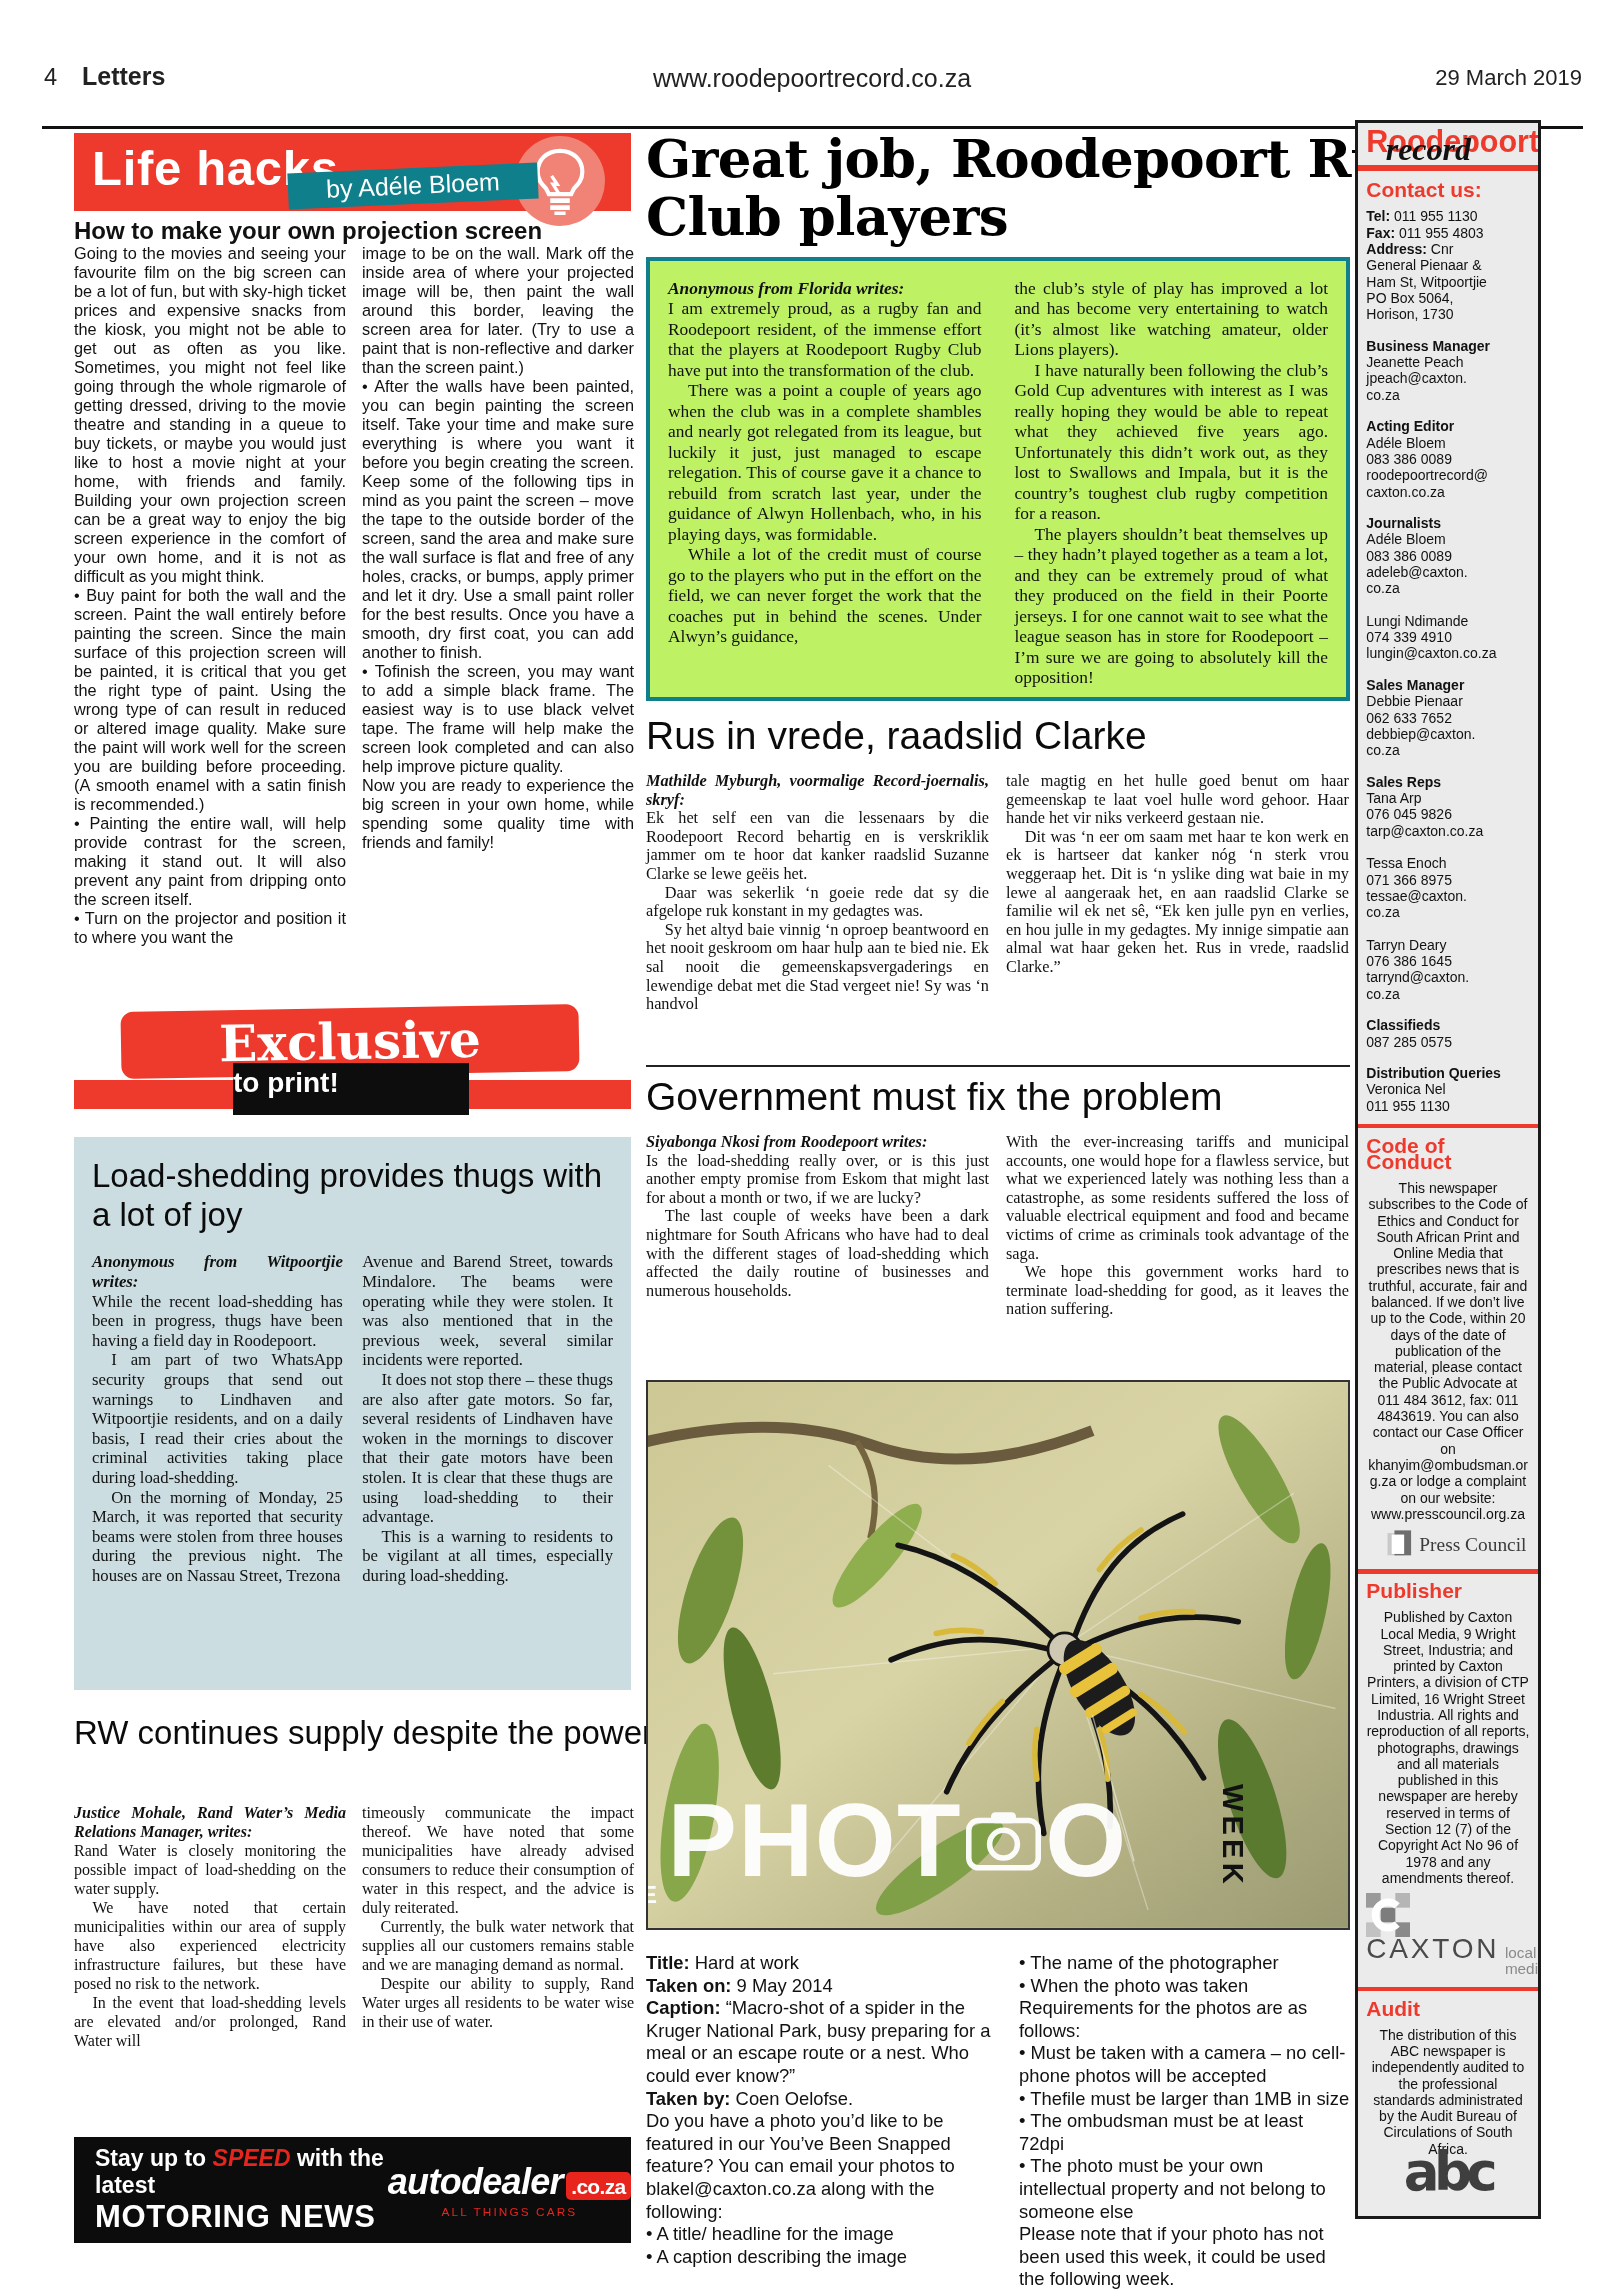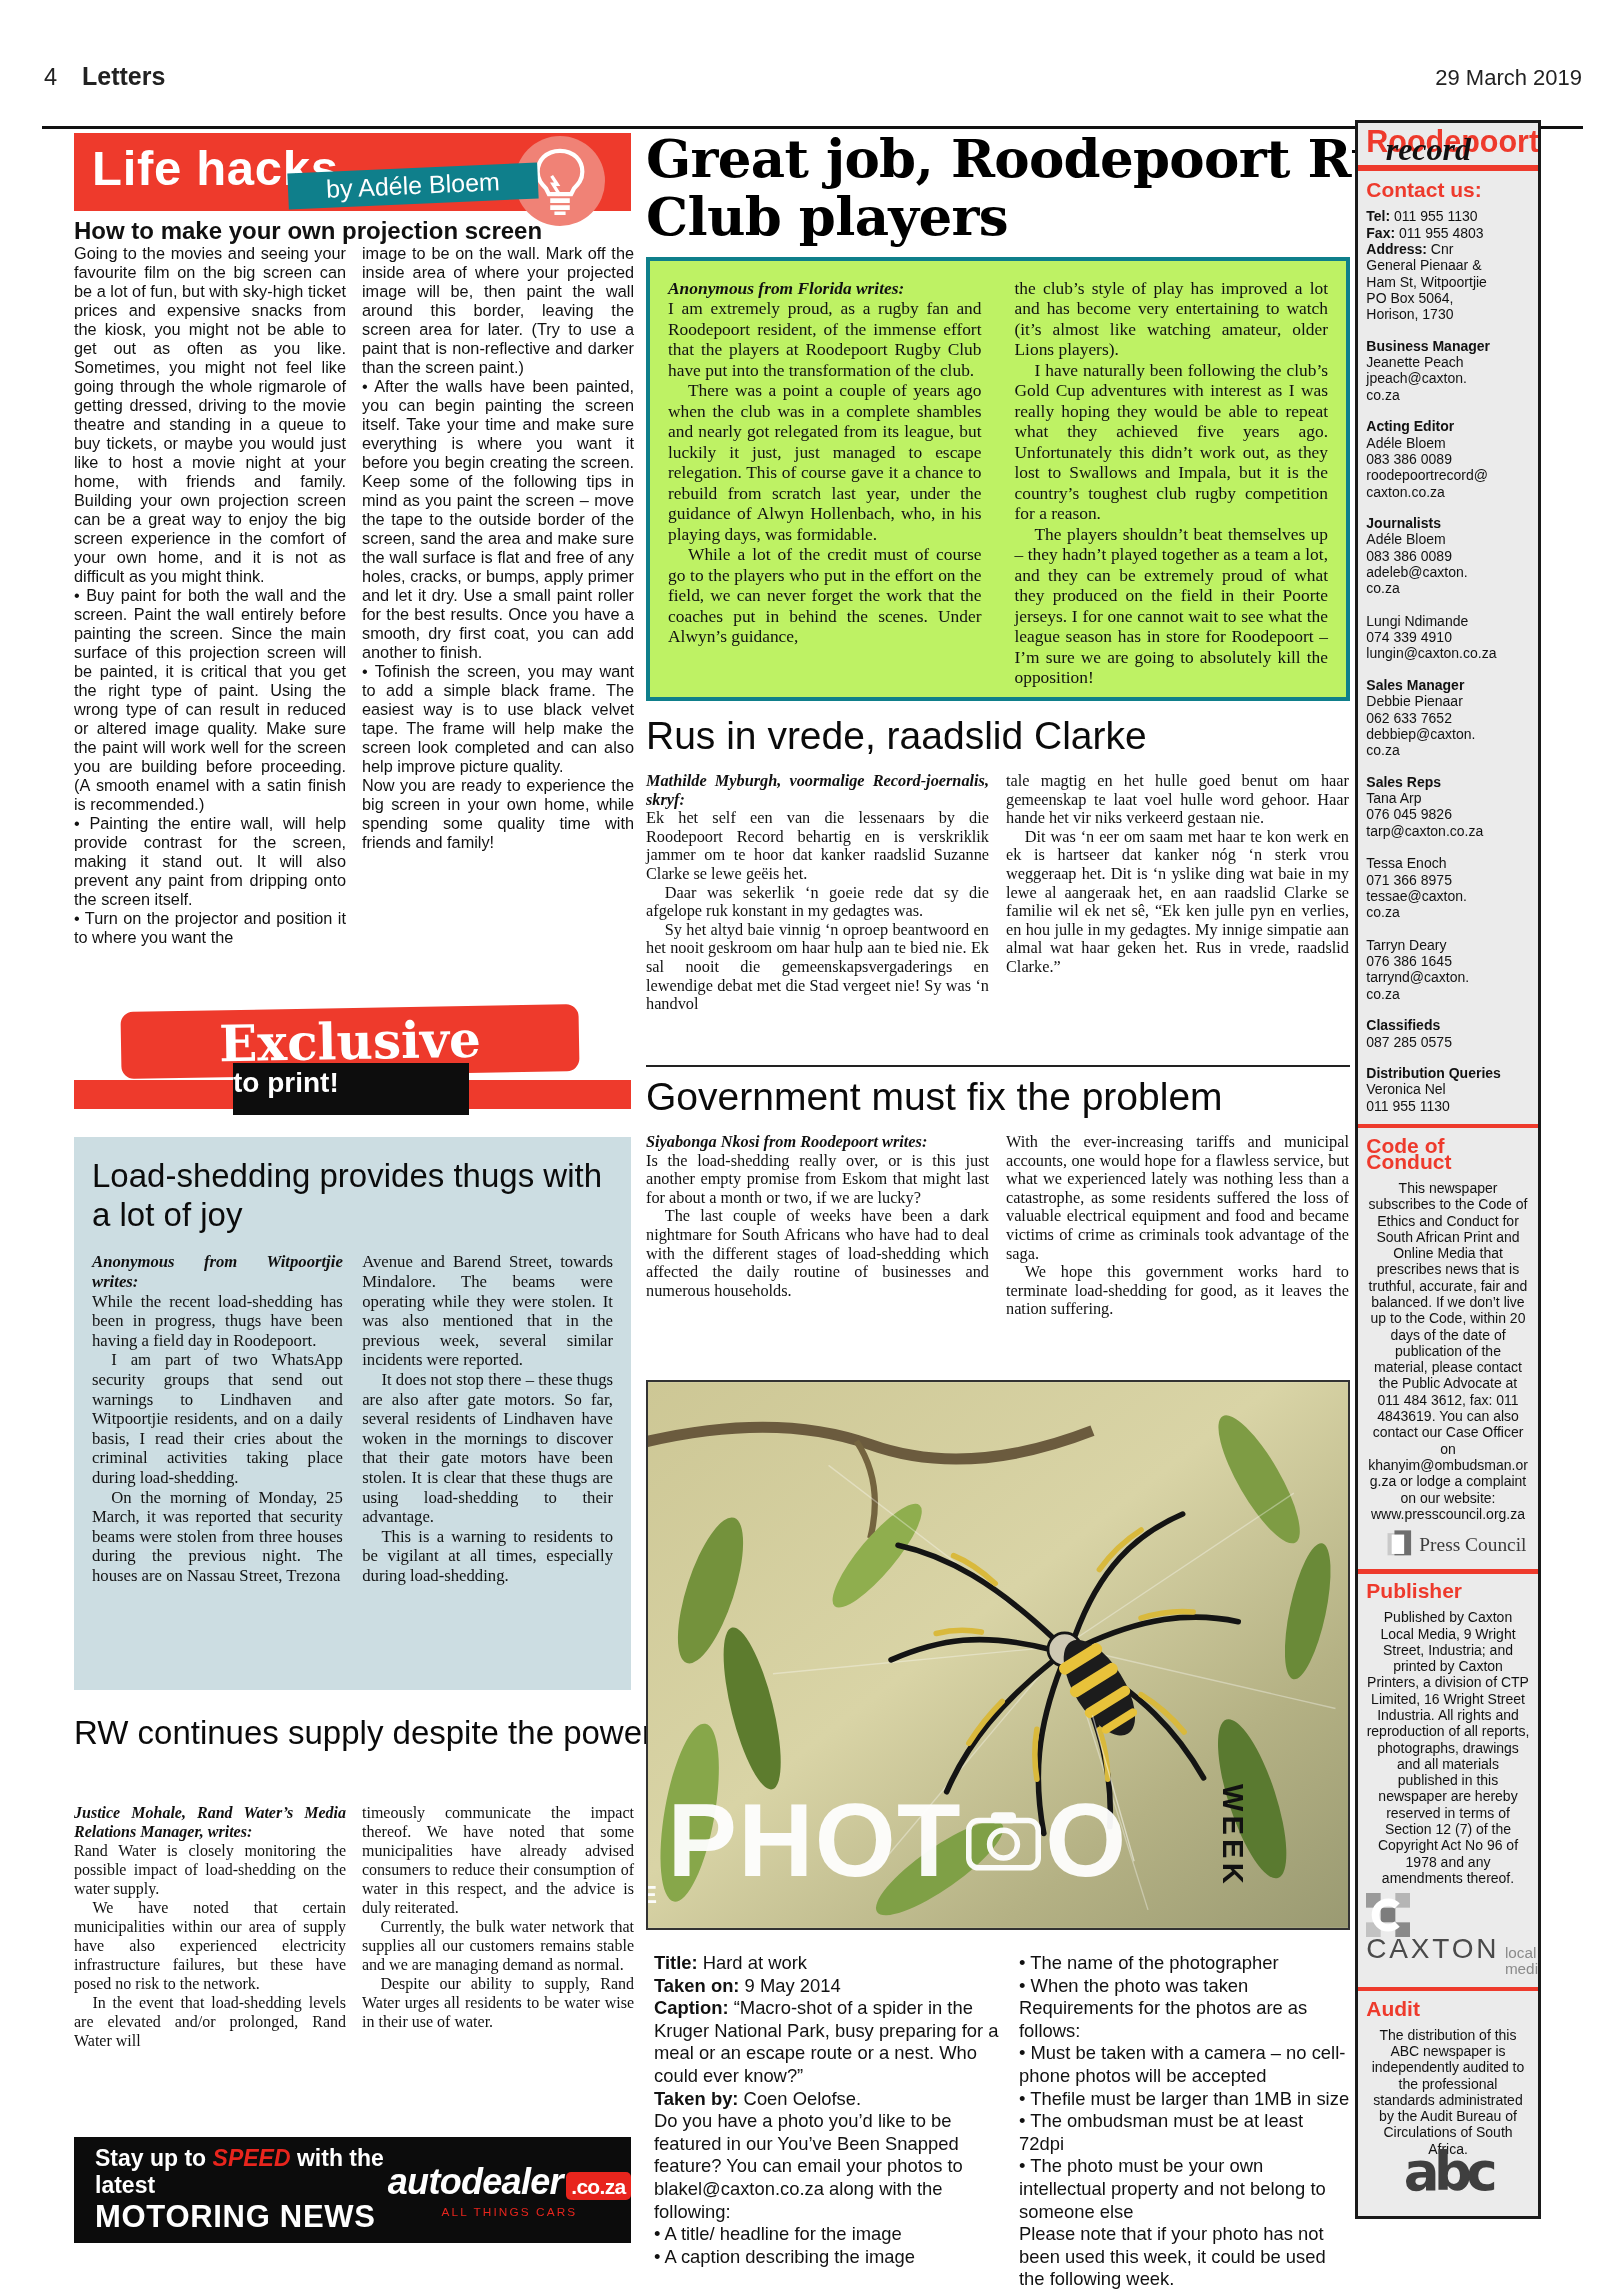--- a/index.html
+++ b/index.html
@@ -109,20 +109,21 @@
   .abc-logo { text-align:center; font-size:53px; font-weight:bold; color:#3f3f3f; letter-spacing:-5.6px;
               font-family:"DejaVu Sans",sans-serif; margin-top:4.2px; }
 </style>
 </head>
 <body>
 
 <div class="page">
 
   <div class="hdr-pagenum">4</div>
   <div class="hdr-section">Letters</div>
+  <div class="hdr-url">www.roodepoortrecord.co.za</div>
   <div class="hdr-date">29 March 2019</div>
   <div class="hdr-rule"></div>
 
   <div class="banner">
     <div class="banner-text">Life hacks ...</div>
   </div>
   <div class="ribbon">by Adéle Bloem</div>
   <div class="bulb">
     <svg width="56" height="67" viewBox="0 0 40 48">
       <path d="M20 2 C10 2 4 9 4 17 c0 6 3 9 6 12 l2 4 h16 l2 -4 c3 -3 6 -6 6 -12 C36 9 30 2 20 2 Z" fill="none" stroke="#fff" stroke-width="3"></path>
@@ -324,21 +325,21 @@
             </svg>
           </span>
           <span>O</span>
         </div>
         <div class="pov-ofthe">OF THE</div>
       </div>
     </div>
     <div class="pov-week">WEEK</div>
   </div>
 
-  <div class="cap-col" style="left:646px; top:1952px; width:355px;margin-left:8px;">
+  <div class="cap-col" style="left:646px; top:1952px; width:355px;">
       <div class="entry"><b>Title:</b><span> Hard at work</span></div>
       <div class="entry"><b>Taken on:</b><span> 9 May 2014</span></div>
       <div class="entry"><b>Caption:</b><span> “Macro-shot of a spider in the Kruger National Park, busy preparing for a meal or an escape route or a nest. Who could ever know?”</span></div>
       <div class="entry"><b>Taken by:</b><span> Coen Oelofse.</span></div>
       <div class="entry"><span>Do you have a photo you’d like to be featured in our You’ve Been Snapped feature? You can email your photos to blakel@caxton.co.za along with the following:</span></div>
       <div class="entry"><span>•  A title/ headline for the image</span></div>
       <div class="entry"><span>•  A caption describing the image</span></div>
     </div>
   <div class="cap-col" style="left:1019px; top:1952px; width:332px;">
       <div class="entry"><span>•  The name of the photographer</span></div>

